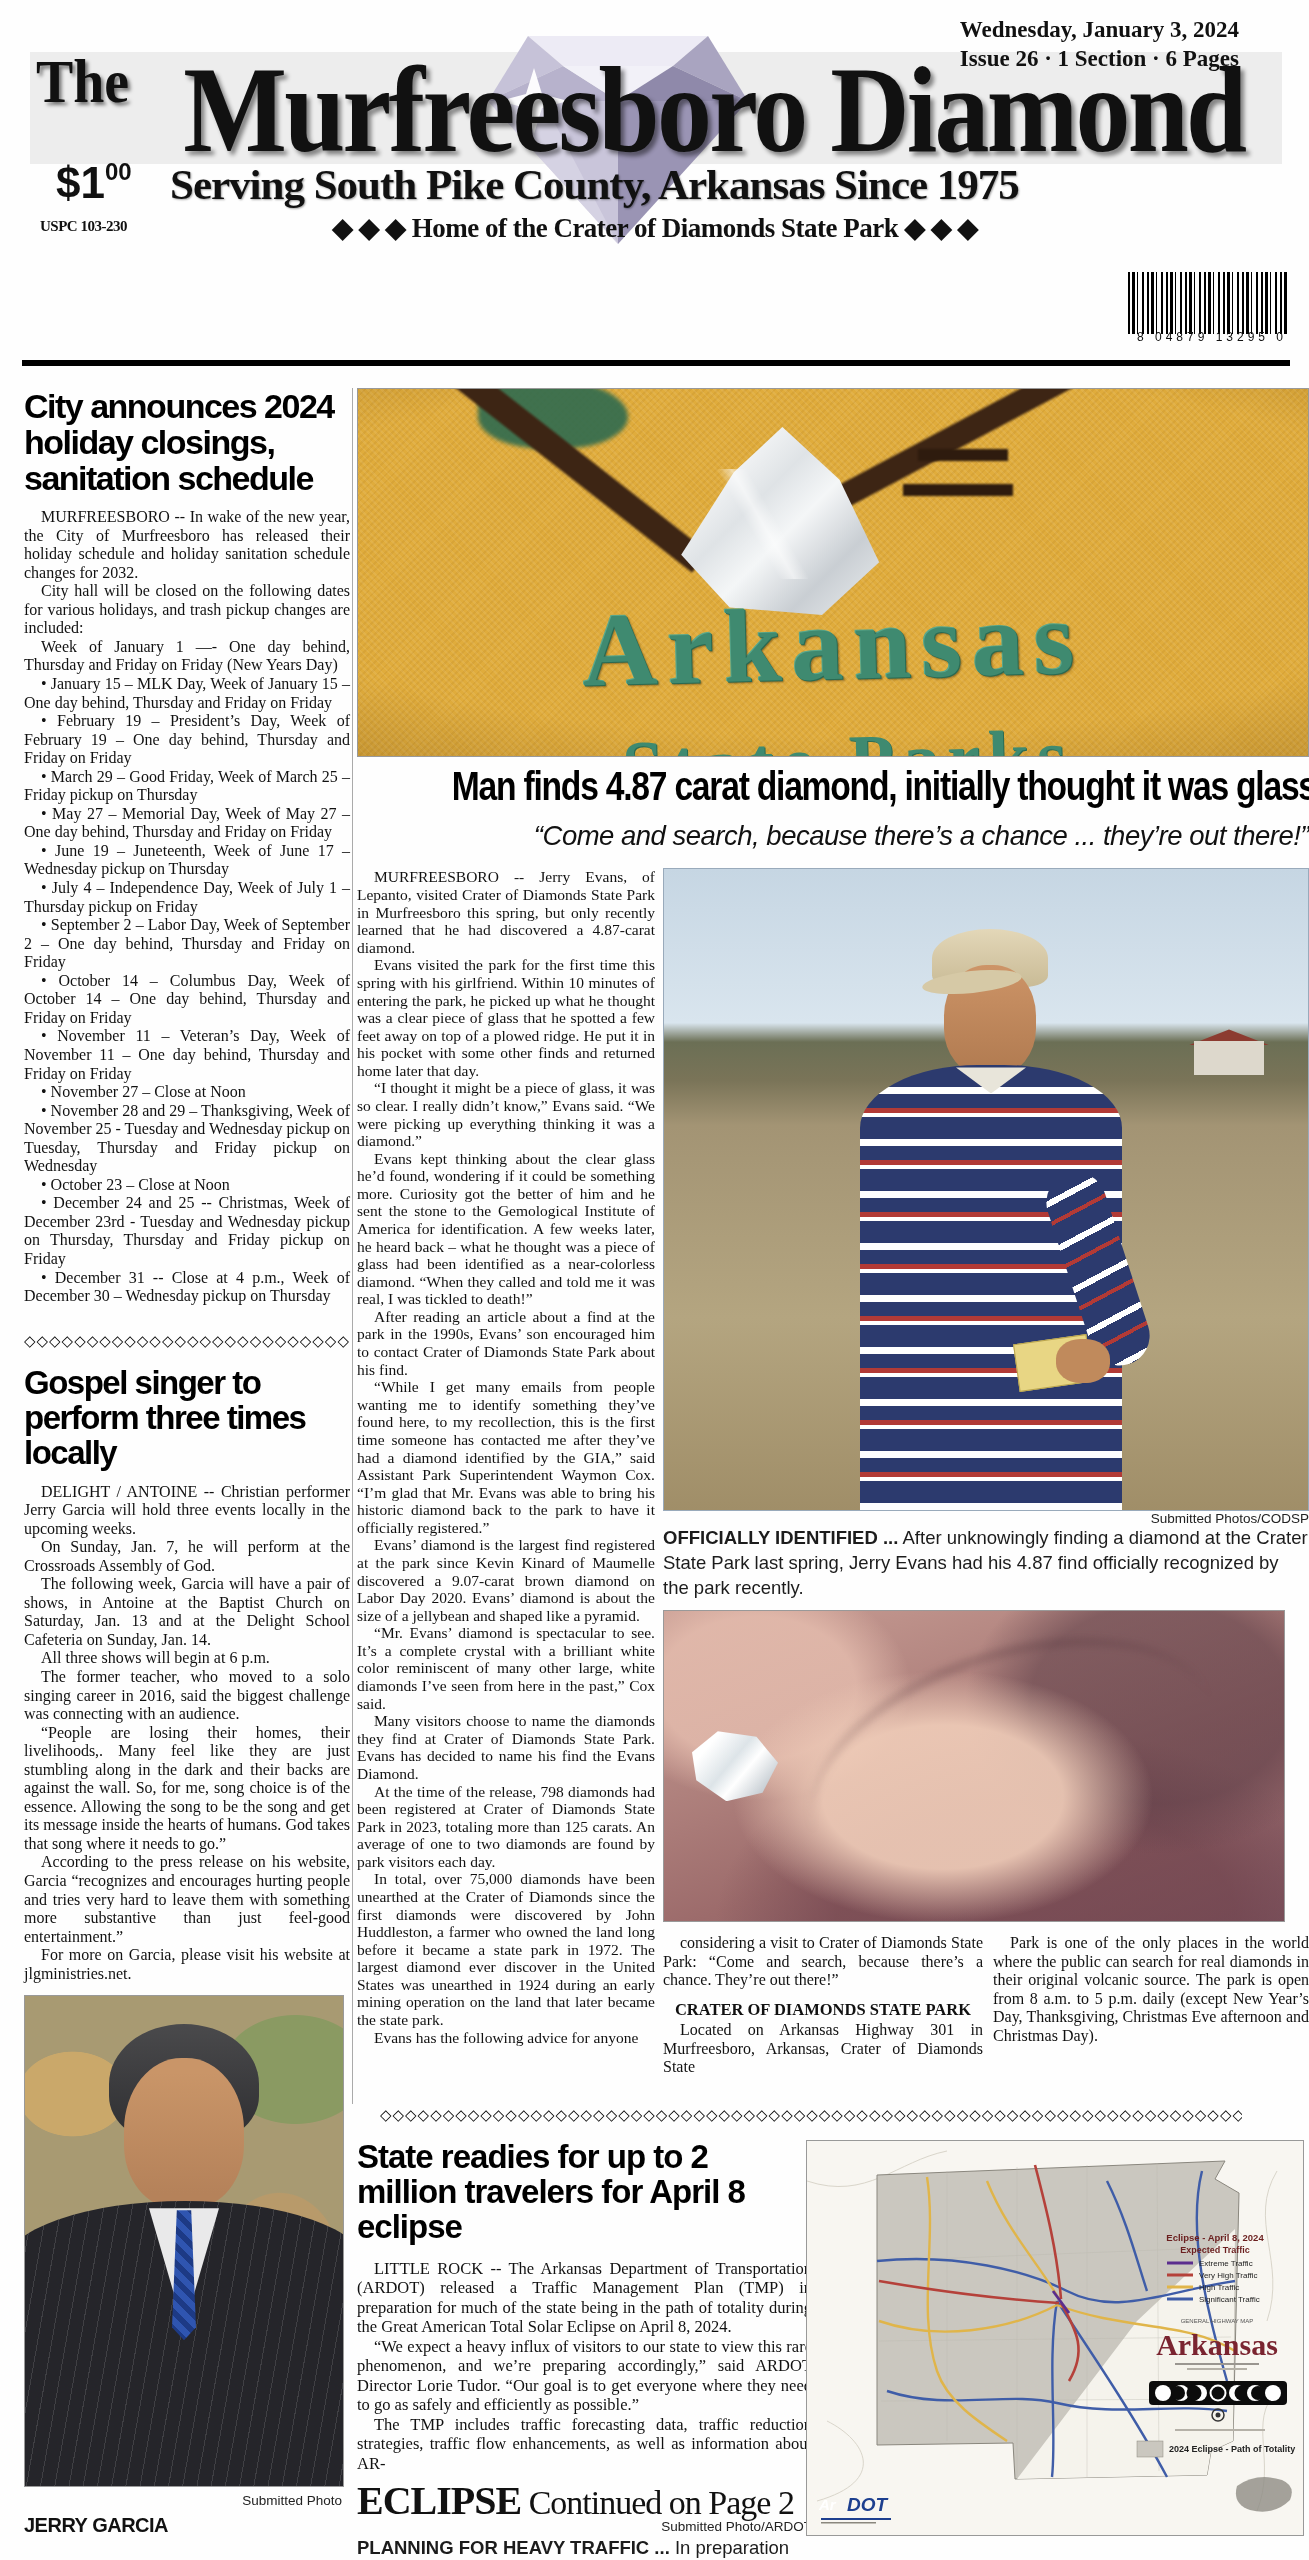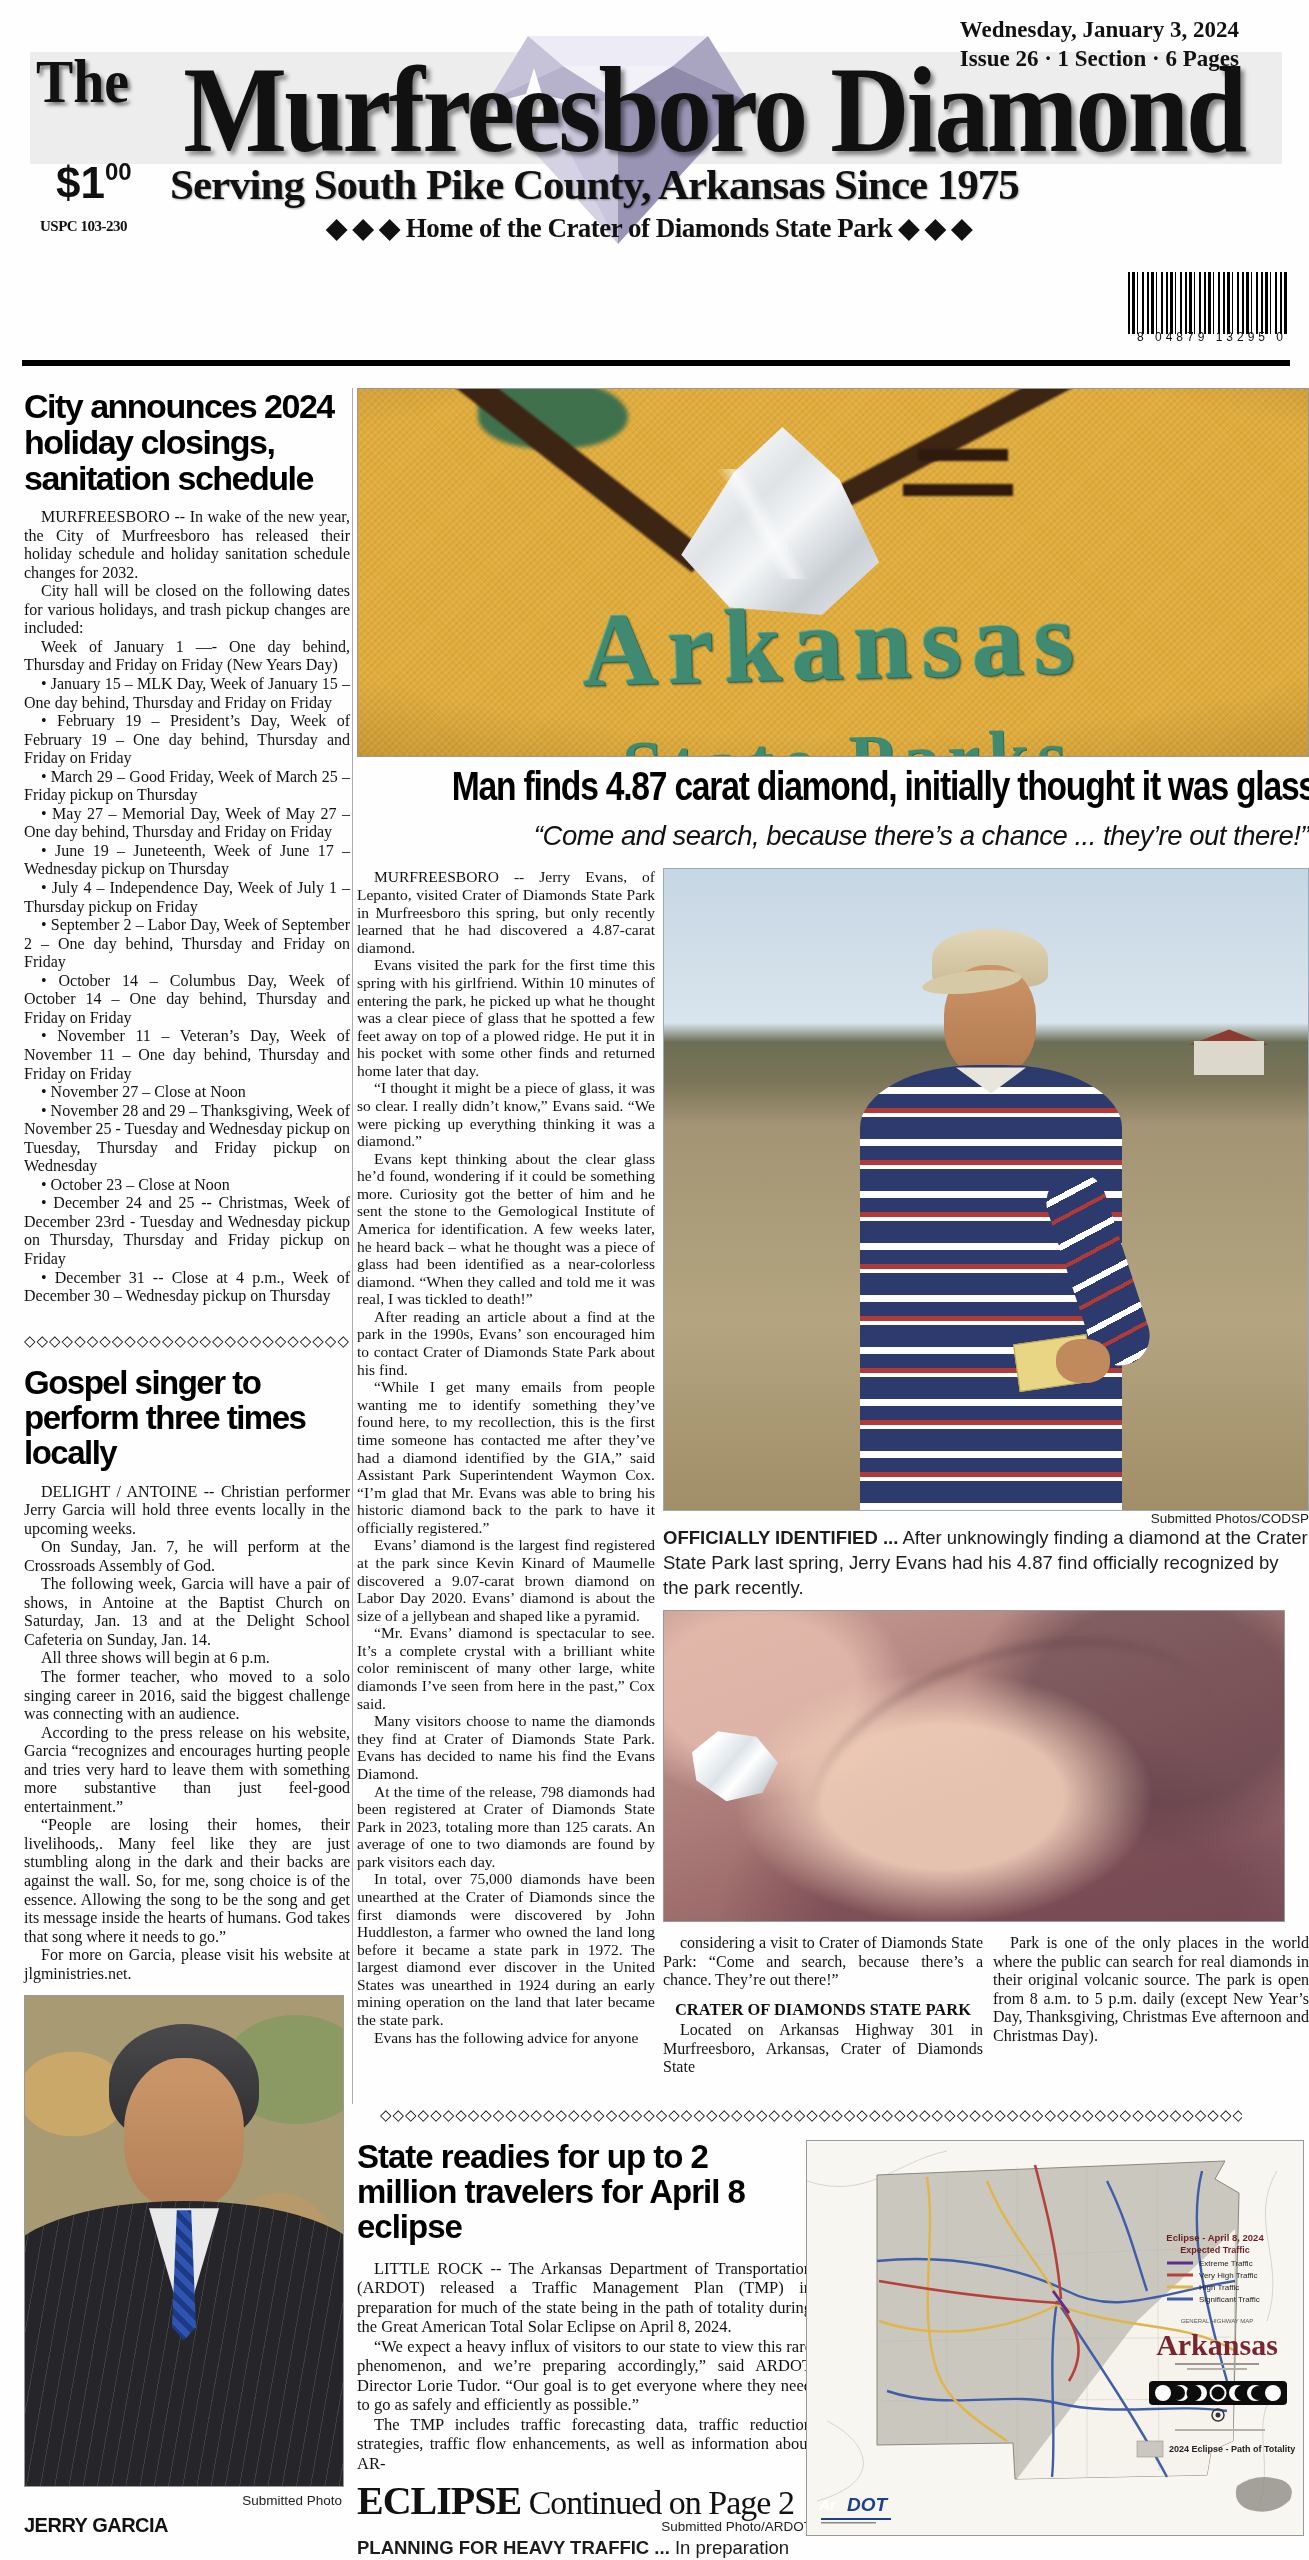--- a/index.html
+++ b/index.html
@@ -16,21 +16,21 @@
               font-size:122px;font-weight:bold;letter-spacing:-3px;
               transform:scaleX(.9);transform-origin:center top;
               text-shadow:4px 4px 5px rgba(0,0,0,.45)}
   .mast-diamond{left:468px;top:6px;width:300px;height:244px}
   .mast-dateblock{right:70px;top:16px;text-align:right;font-weight:bold;font-size:23px;line-height:1.25}
   .price-dollar{left:56px;top:158px;font-family:"Liberation Sans",sans-serif;font-weight:bold;font-size:44px}
   .price-cents{font-size:24px;vertical-align:18px}
   .price-uspc{left:40px;top:218px;font-size:15px;font-weight:bold;letter-spacing:-.5px}
   .mast-tagline{left:170px;top:160px;width:970px;font-weight:bold;font-size:43px;
                 letter-spacing:-1px;text-shadow:1px 1px 2px rgba(0,0,0,.35)}
-  .mast-home{left:164px;top:212px;width:970px;text-align:center;font-weight:bold;font-size:27px;letter-spacing:-.5px}
+  .mast-home{left:170px;top:212px;width:970px;text-align:center;font-weight:bold;font-size:27px;letter-spacing:-.5px}
   .barcode{left:1128px;top:272px;width:160px;height:62px;
      background:repeating-linear-gradient(90deg,#000 0 2px,#fff 2px 4px,#000 4px 7px,#fff 7px 9px,
                 #000 9px 10px,#fff 10px 14px,#000 14px 16px,#fff 16px 19px)}
   .barcode-digits{left:1120px;top:330px;width:184px;font-family:"Liberation Sans",sans-serif;
                   font-size:12px;letter-spacing:4px;text-align:center}
   .mast-rule{left:22px;top:360px;width:1268px;height:6px;background:#000}
 
   
   .bodytext p{margin:0;text-align:justify;text-indent:17px;font-size:16px;line-height:1.16}
   .h-sans{font-family:"Liberation Sans",sans-serif;font-weight:bold;color:#000;
@@ -226,22 +226,22 @@
   <p>• December 31 -- Close at 4 p.m., Week of December 30 – Wednesday pickup on Thursday</p>
 
   <div class="divider divider-wrap">◇◇◇◇◇◇◇◇◇◇◇◇◇◇◇◇◇◇◇◇◇◇◇◇◇◇◇◇◇◇◇◇◇◇</div>
 
   <h2 class="h-sans">Gospel singer to perform three times locally</h2>
   <p>DELIGHT / ANTOINE -- Christian performer Jerry Garcia will hold three events locally in the upcoming weeks.</p>
   <p>On Sunday, Jan. 7, he will perform at the Crossroads Assembly of God.</p>
   <p>The following week, Garcia will have a pair of shows, in Antoine at the Baptist Church on Saturday, Jan. 13 and at the Delight School Cafeteria on Sunday, Jan. 14.</p>
   <p>All three shows will begin at 6 p.m.</p>
   <p>The former teacher, who moved to a solo singing career in 2016, said the biggest challenge was connecting with an audience.</p>
+  <p>“People are losing their homes, their livelihoods,. Many feel like they are just stumbling along in the dark and their backs  are against the wall. So, for me, song choice is of the essence. Allowing the song to be the song and get its message inside the hearts of humans. God takes that song where it needs to go.”</p>
   <p>According to the press release on his website, Garcia “recognizes and encourages hurting people and tries very hard to leave them with something more substantive than just feel-good entertainment.”</p>
-  <p>“People are losing their homes, their livelihoods,. Many feel like they are just stumbling along in the dark and their backs  are against the wall. So, for me, song choice is of the essence. Allowing the song to be the song and get its message inside the hearts of humans. God takes that song where it needs to go.”</p>
   <p>For more on Garcia, please visit his website at jlgministries.net.</p>
 
   <div class="garcia">
     <div class="hair"></div>
     <div class="face"></div>
     <div class="suit"></div>
     <div class="shirt"></div>
     <div class="tie"></div>
   </div>
   <div class="credit garcia-credit">Submitted Photo</div>

